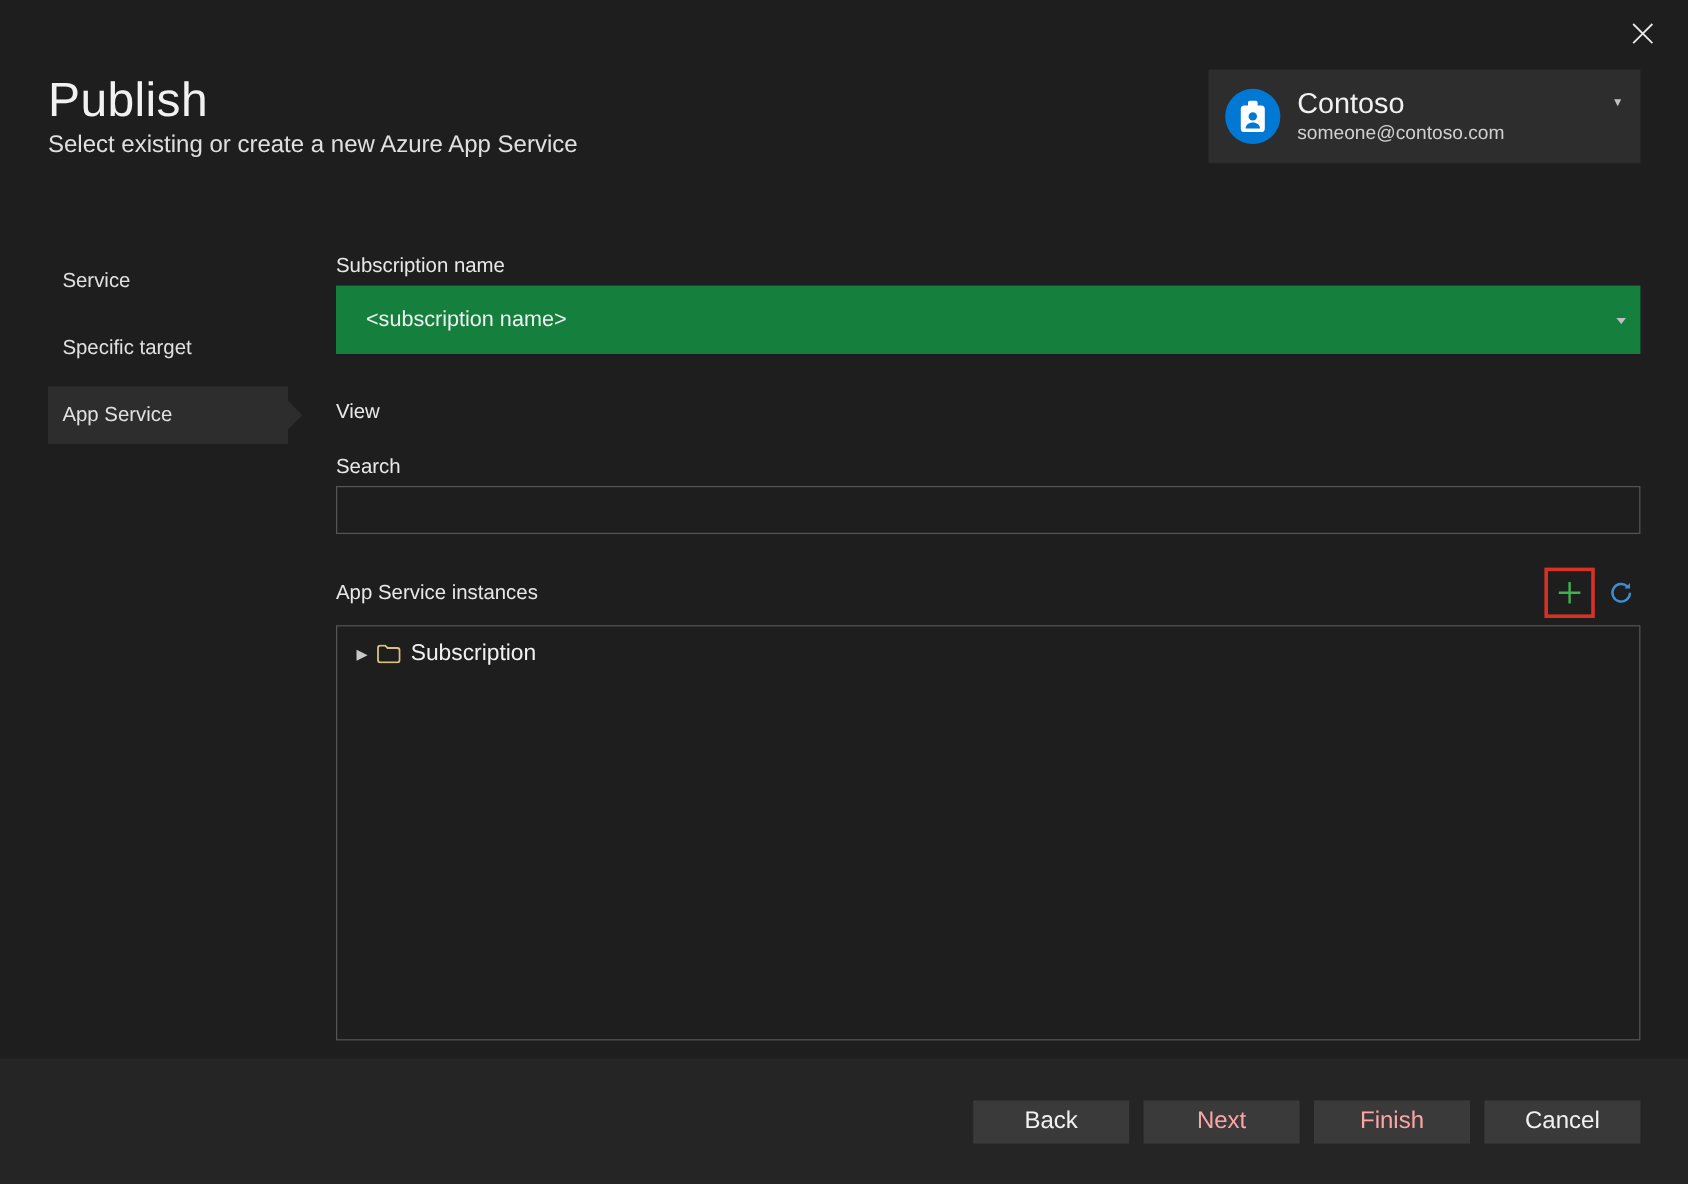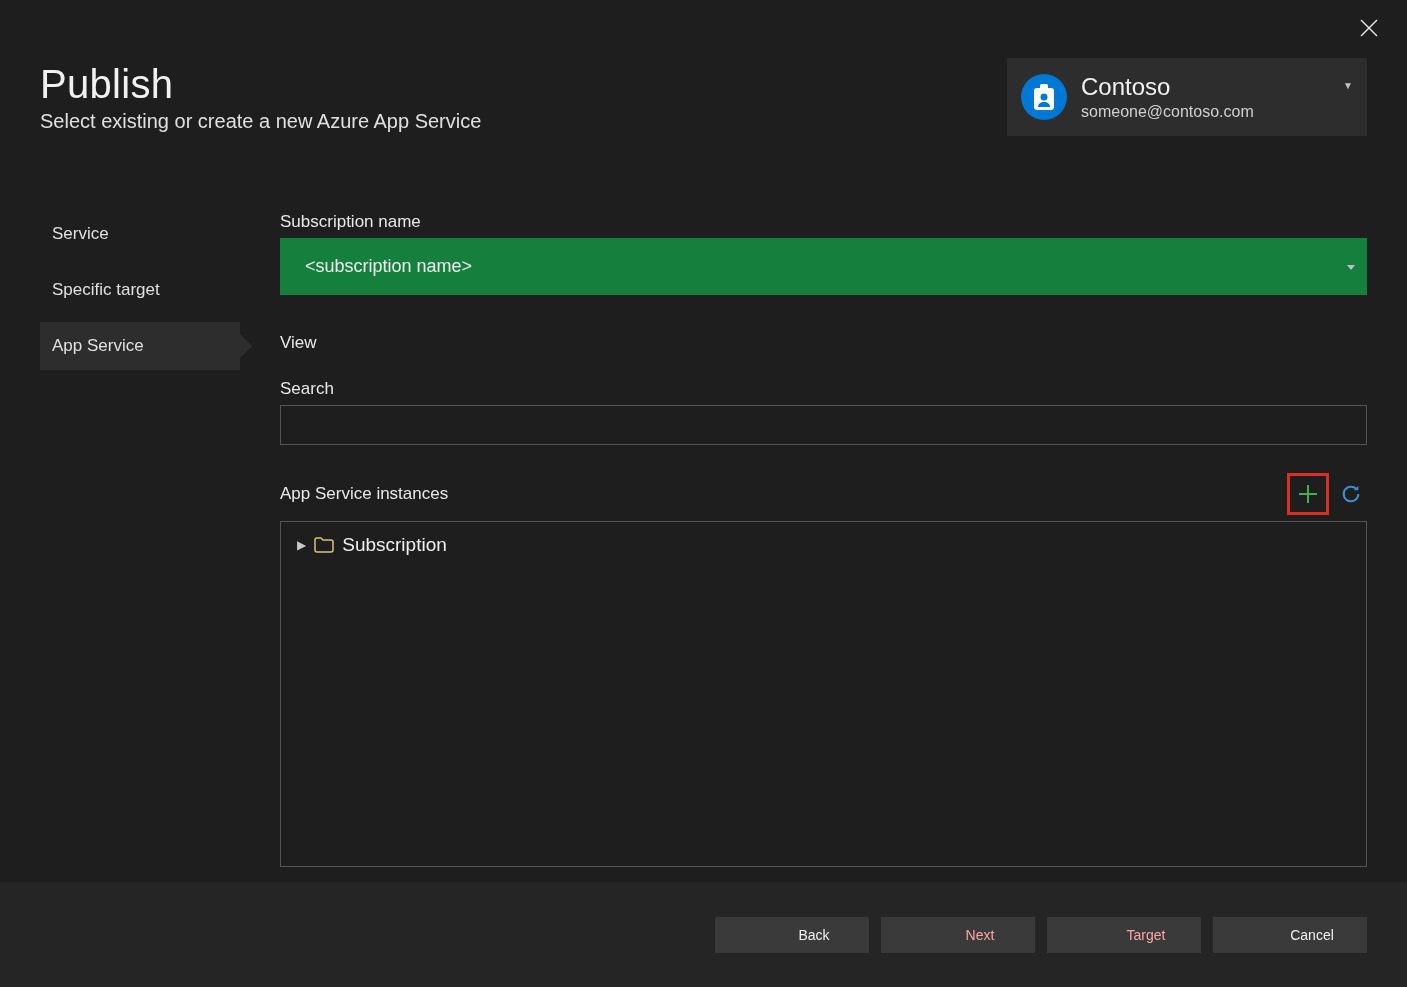--- a/index.html
+++ b/index.html
@@ -200,27 +200,26 @@
     bottom:0;left:0;right:0;
     height:105px;
     background:#252525;
     display:flex;
     align-items:center;
     justify-content:flex-end;
     padding-right:40px;
     gap:12px;
   }
   .btn{
-    width:110px;height:36px;
+    width:130px;height:36px;
     background:#3a3a3a;
     color:#f1f1f1;
-    font-size:14px;
+    font-size:20px;
     display:flex;align-items:center;justify-content:center;
     cursor:pointer;
-    padding-left:44px;
   }
   .btn.disabled{
     color:#fca5a5;
     cursor:default;
   }
 </style>
 </head>
 <body>
 
 <div class="window">
@@ -298,17 +297,17 @@
           <span>Subscription</span>
         </div>
       </div>
 
     </div>
   </div>
 
   <div class="footer">
     <div class="btn">Back</div>
     <div class="btn disabled">Next</div>
-    <div class="btn disabled">Target</div>
+    <div class="btn disabled">Finish</div>
     <div class="btn">Cancel</div>
   </div>
 
 </div>
 
 </body></html>

